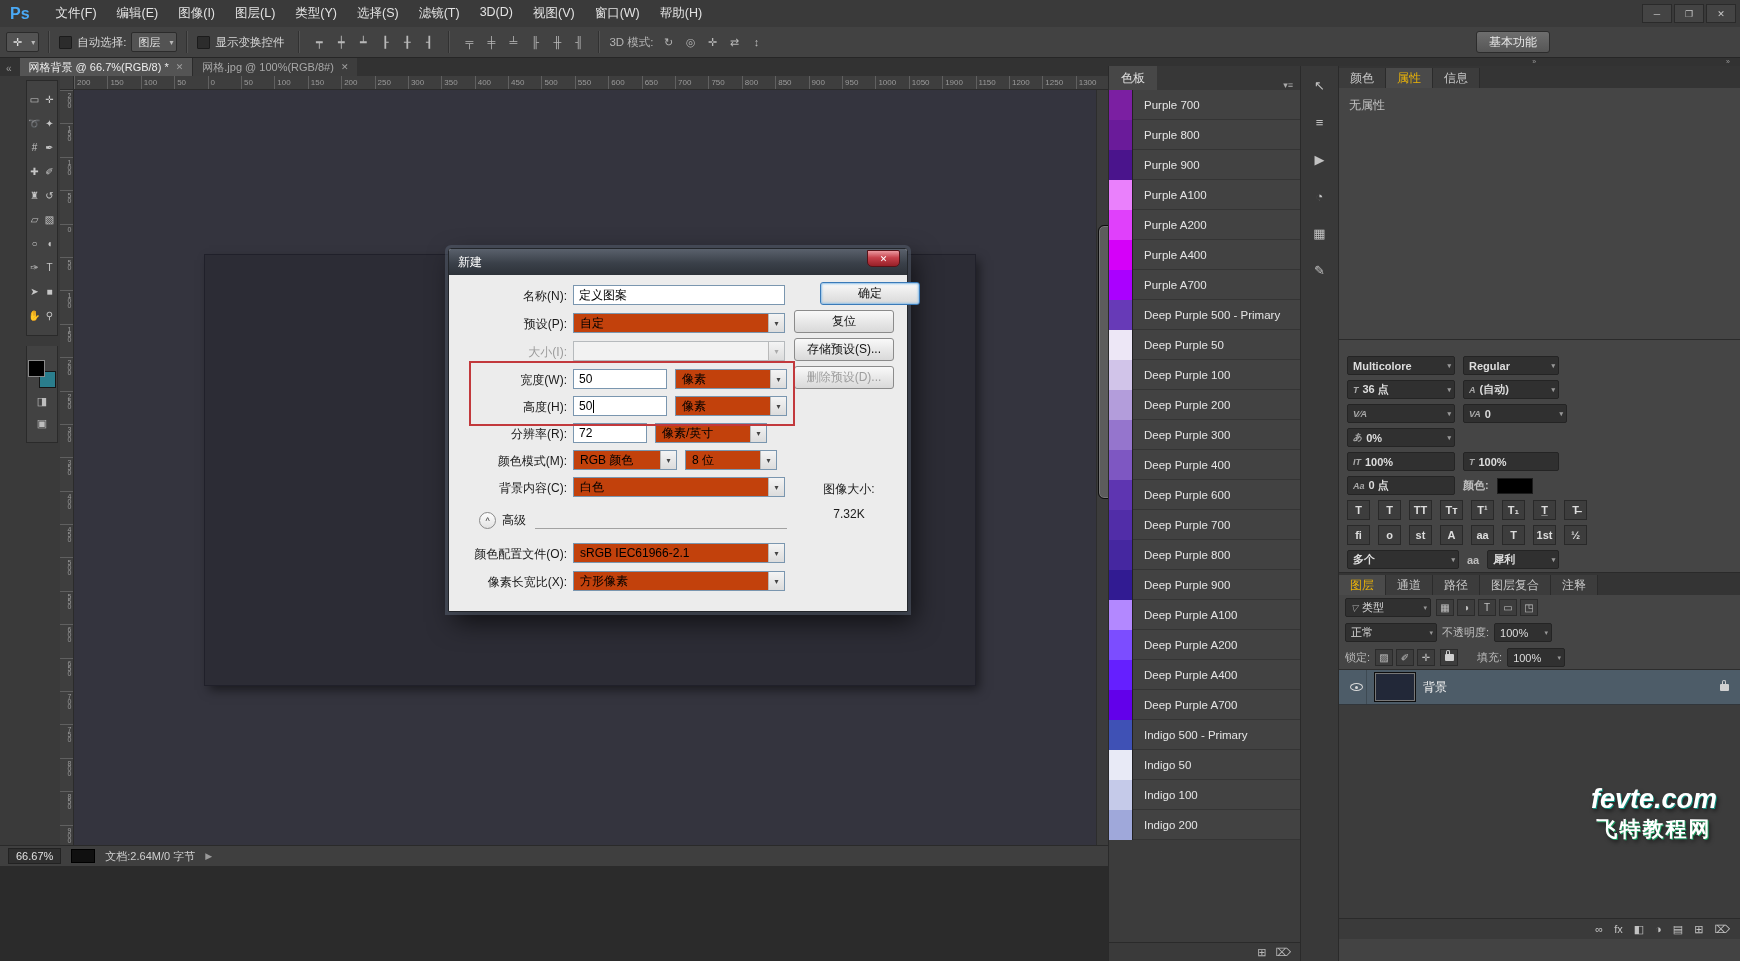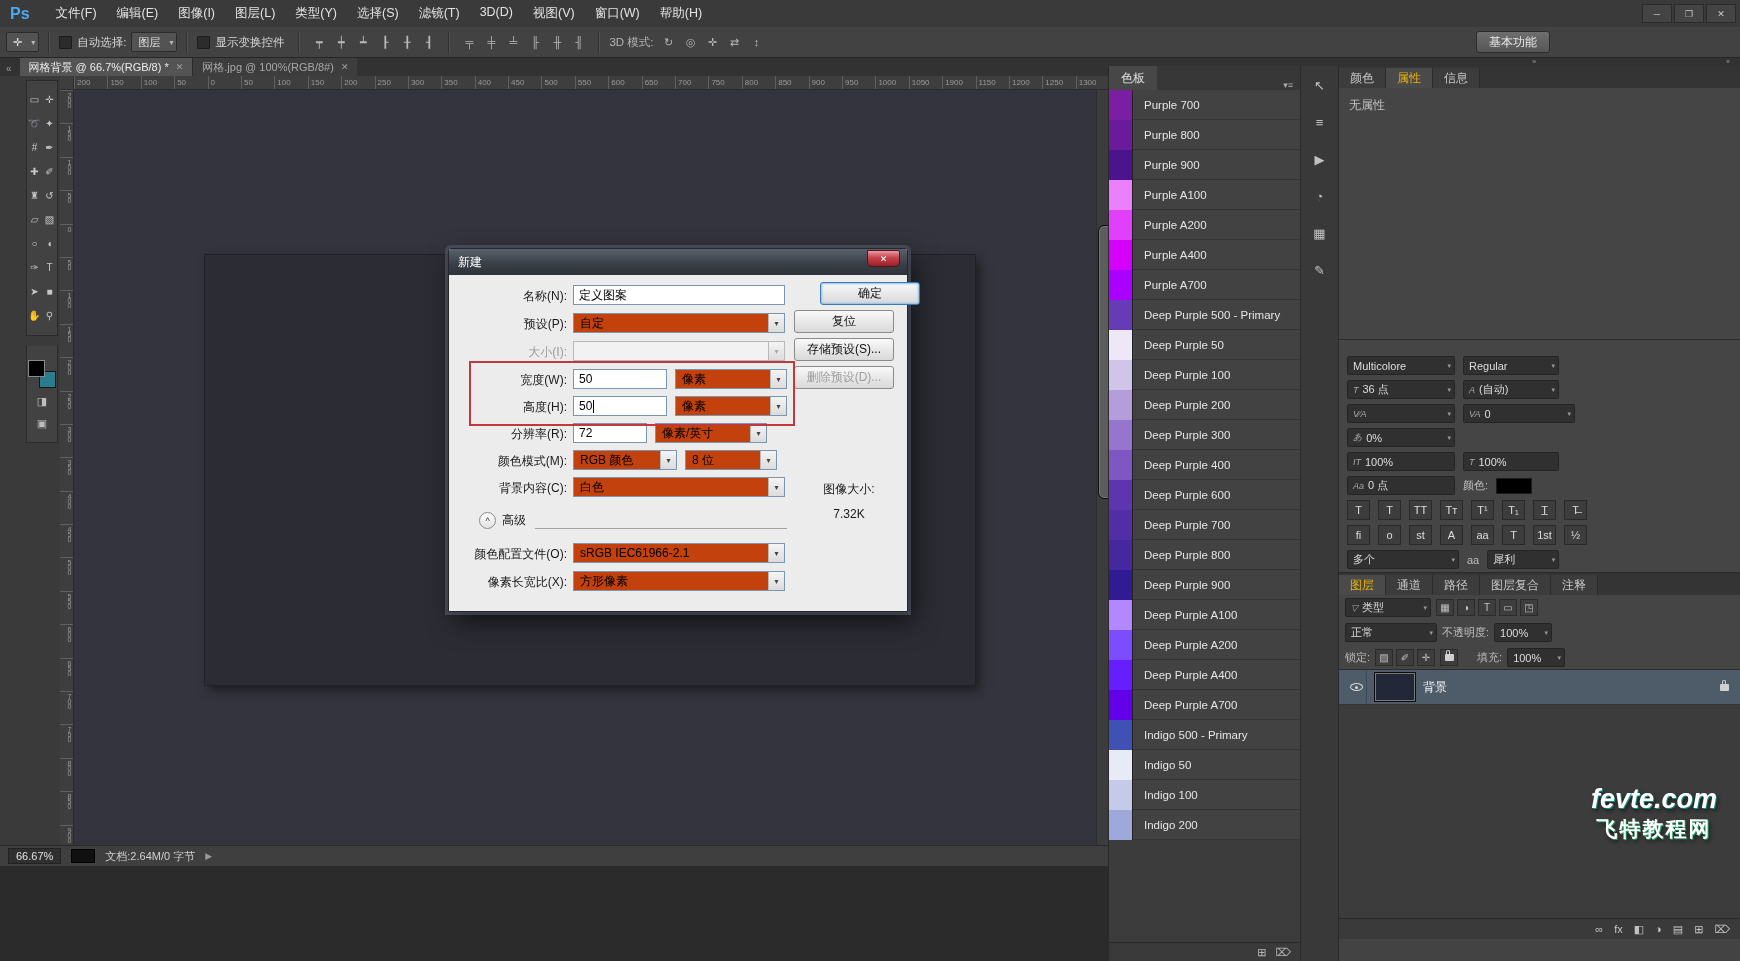--- a/index.html
+++ b/index.html
@@ -91,21 +91,21 @@
         align-items:center;padding-top:8px;gap:15px;}
   .dock-icon{width:24px;height:22px;display:flex;align-items:center;justify-content:center;color:#c2c2c2;font-size:13px;}
   .rightcol{position:absolute;left:1338px;top:66px;width:402px;height:895px;background:#434343;
             border-left:1px solid #2a2a2a;box-sizing:border-box;}
   .ptabs{height:22px;background:#343434;display:flex;align-items:flex-end;}
   .ptab{height:20px;line-height:20px;padding:0 11px;font-size:12px;color:#c6c6c6;background:#3c3c3c;
         border-right:1px solid #2b2b2b;white-space:nowrap;}
   .ptab.active{background:#4a4a4a;color:#eab308;}
   .props-body{height:252px;background:#454545;border-bottom:1px solid #2a2a2a;padding:9px 10px;box-sizing:border-box;color:#c2c2c2;}
   
-  .char-body{height:233px;background:#454545;border-bottom:1px solid #2a2a2a;padding:16px 8px;box-sizing:border-box;}
+  .char-body{height:233px;background:#454545;border-bottom:1px solid #2a2a2a;padding:16px 8px;box-sizing:border-box;font-weight:bold;}
   .crow{display:flex;gap:8px;margin-bottom:5px;align-items:center;}
   .dfield{position:relative;height:19px;background:#303030;border:1px solid #242424;border-radius:2px;
           display:flex;align-items:center;gap:4px;padding:0 14px 0 5px;font-size:11px;color:#ddd;box-sizing:border-box;}
   .dfield::after{content:"▾";position:absolute;right:3px;top:50%;transform:translateY(-50%);font-size:7px;color:#999;}
   .dfield.noarr::after{content:"";}
   .ficon2{color:#a9a9a9;font-size:9px;font-style:italic;}
   .tbtn{width:23px;height:20px;background:#3d3d3d;border:1px solid #292929;display:flex;align-items:center;
         justify-content:center;color:#ddd;font-size:11px;box-sizing:border-box;}
   .char-color-swatch{width:34px;height:14px;border:1px solid #1c1c1c;}
   
@@ -543,21 +543,21 @@
         <span class="dfield" style="width:96px">
           <span class="ficon2">A</span>
           <span>(自动)</span>
         </span>
       </div>
       <div class="crow">
         <span class="dfield" style="width:108px">
           <span class="ficon2">V∕A</span>
           <span></span>
         </span>
-        <span class="dfield" style="width:112px">
+        <span class="dfield" style="width:104px">
           <span class="ficon2">VA</span>
           <span>0</span>
         </span>
       </div>
       <div class="crow">
         <span class="dfield" style="width:108px">
           <span class="ficon2">あ</span>
           <span>0%</span>
         </span>
       </div>

